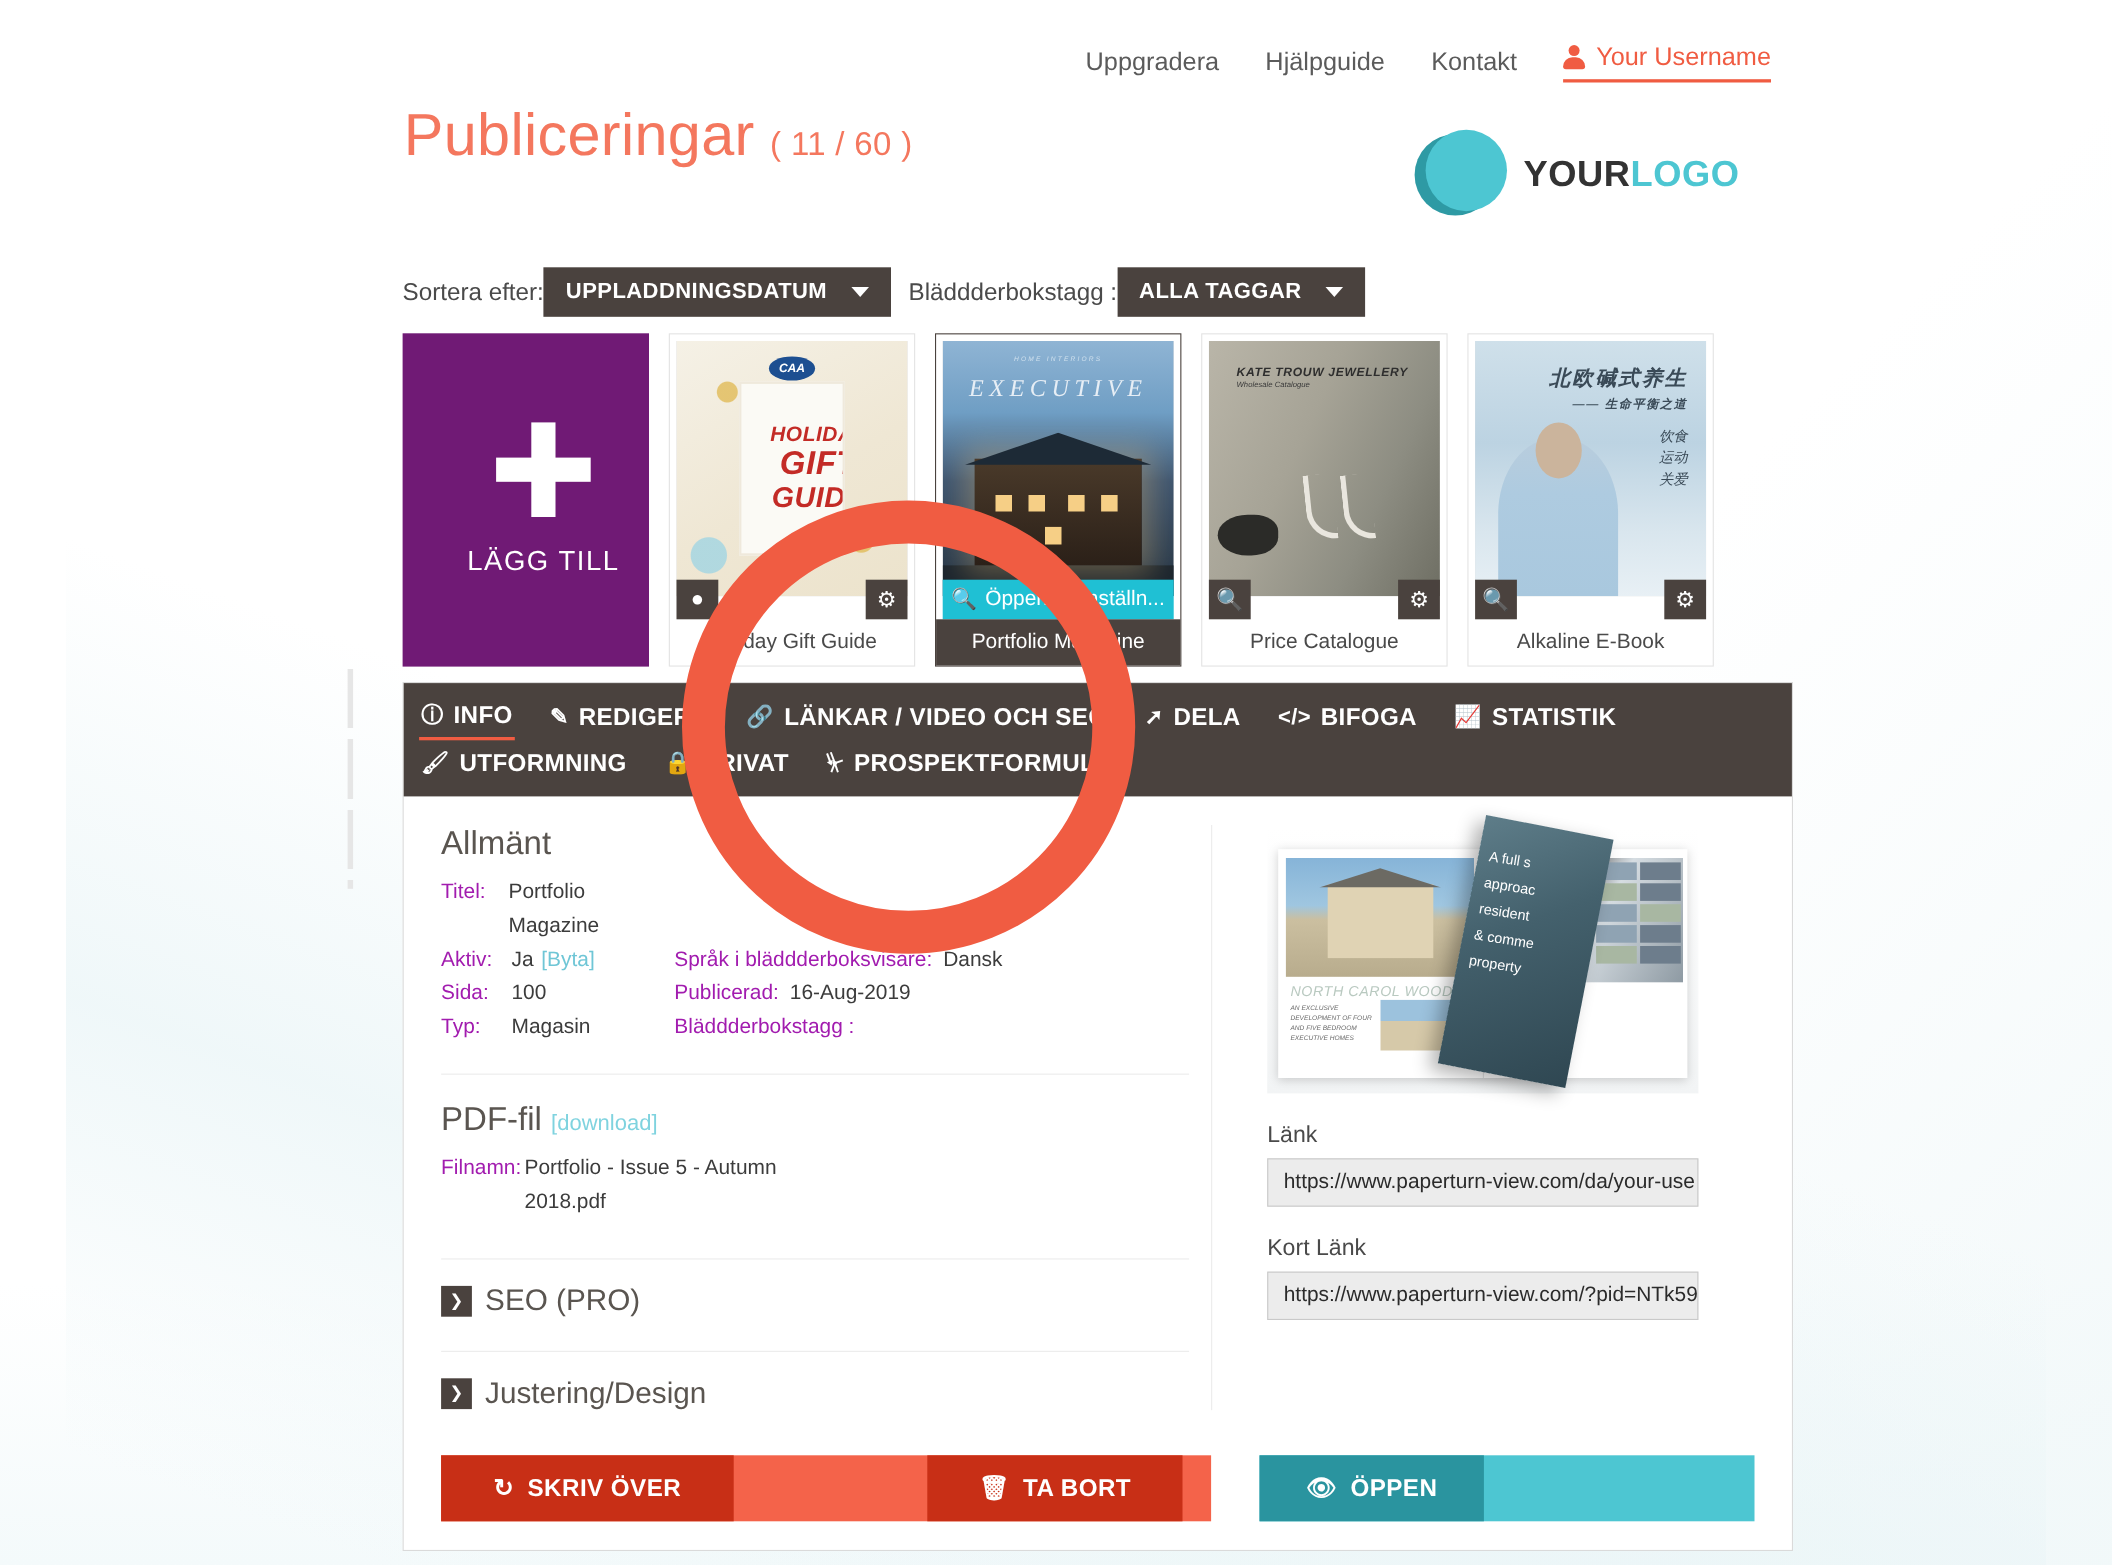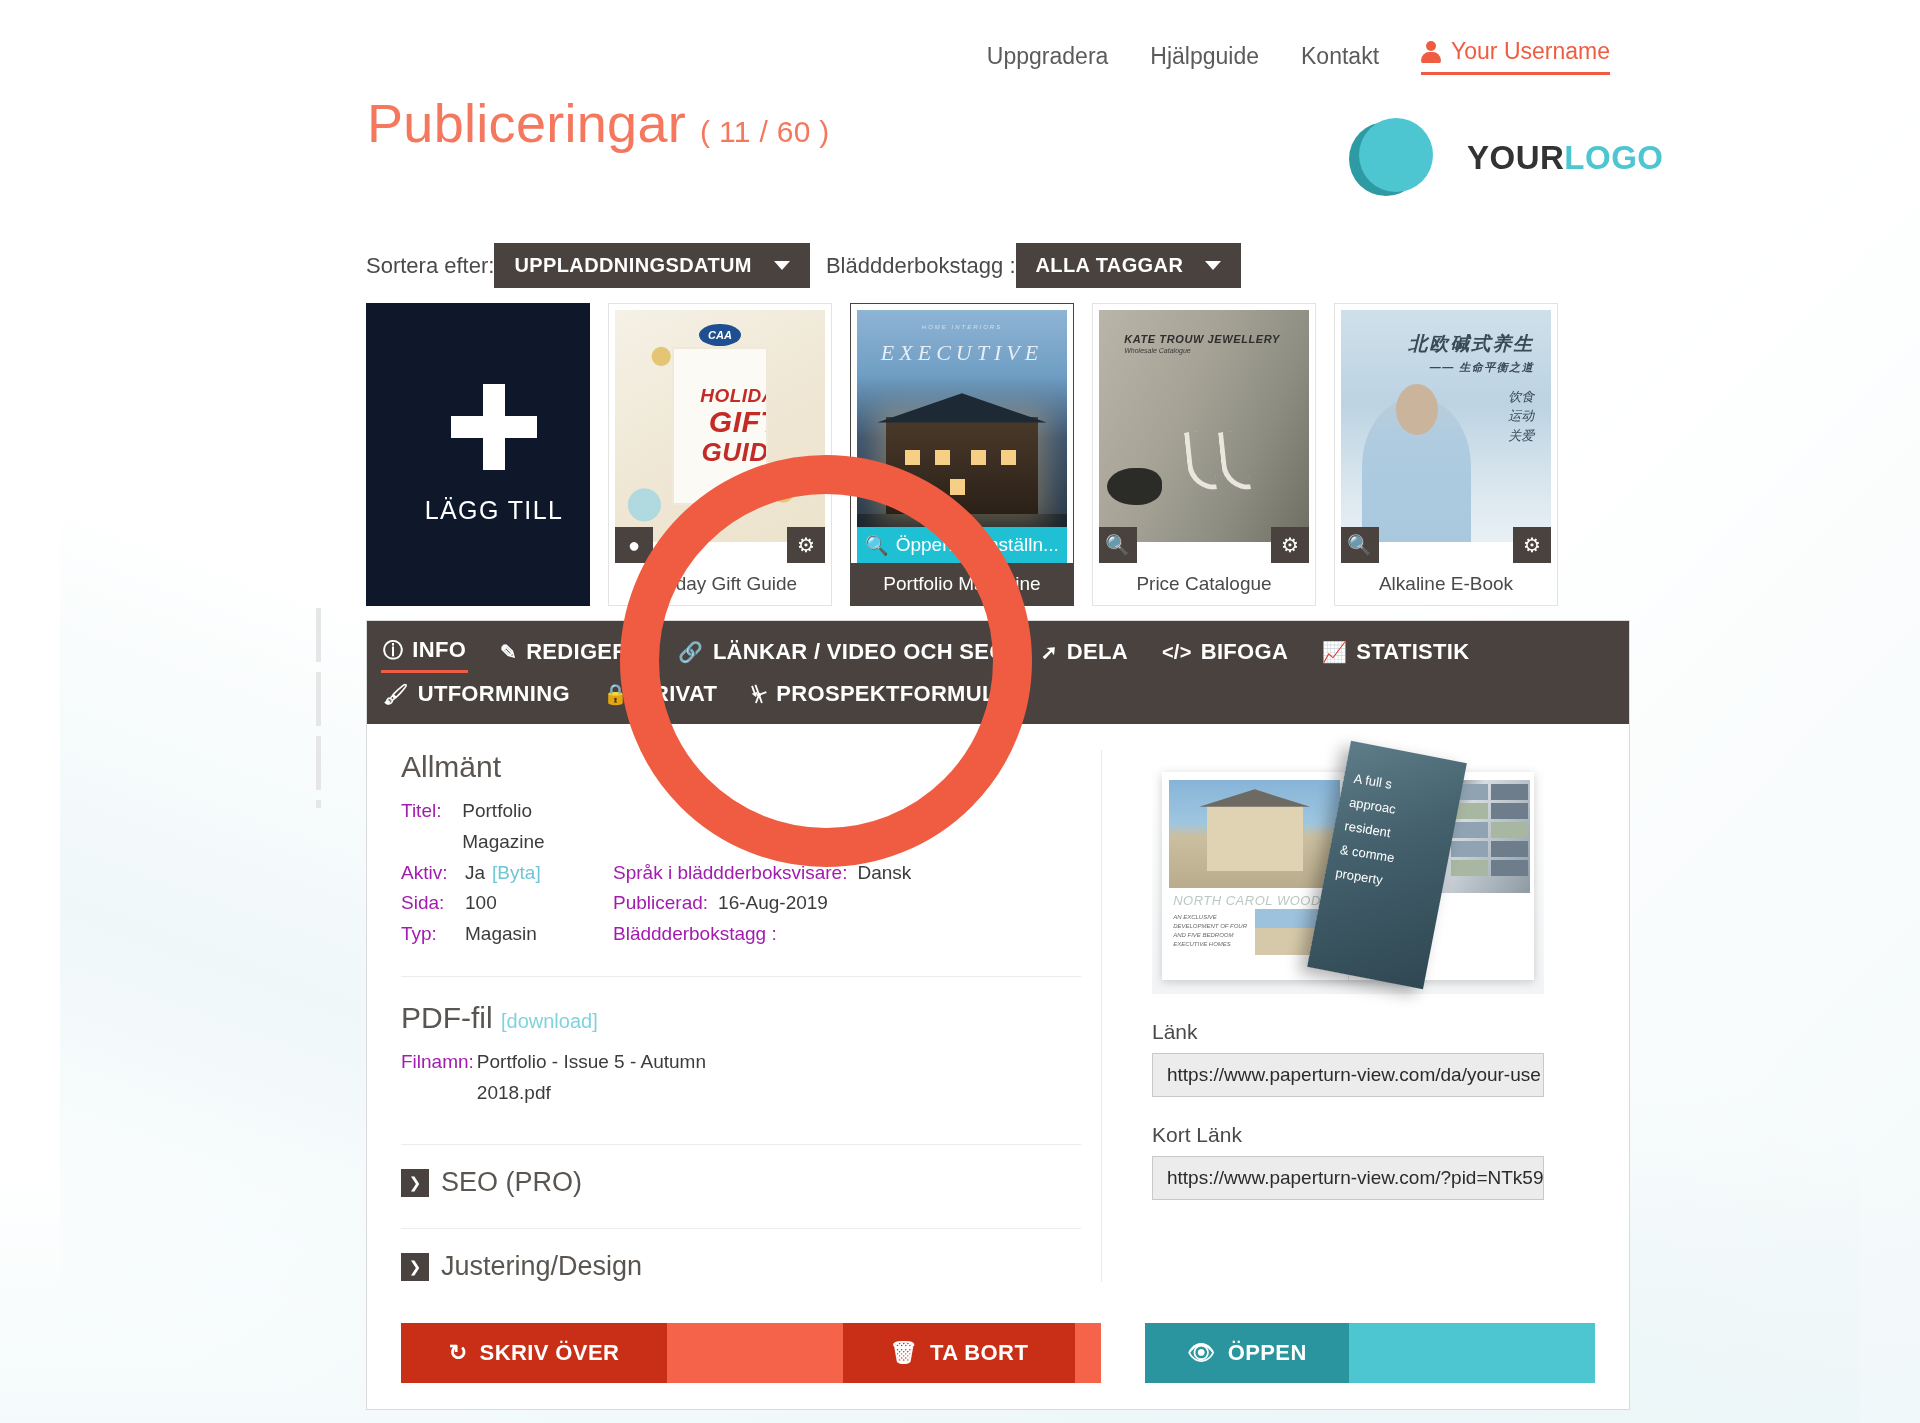--- a/index.html
+++ b/index.html
@@ -54,22 +54,22 @@
   .page-title {
     position: absolute; left: 367px; top: 92px;
     font-size: 54px; color: #f4775e; font-weight: 300;
     letter-spacing: .3px; white-space: nowrap;
     display: flex; align-items: baseline; gap: 14px;
   }
   .page-title .count { font-size: 30px; color: #f4775e; font-weight: 300; }
 
   
   .logo-wrap {
-    position: absolute; left: 1349px; top: 118px;
-    display: flex; align-items: center; gap: 32px;
+    position: absolute; left: 1286px; top: 118px;
+    display: flex; align-items: center; gap: 13px;
   }
   .logo-circles { position: relative; width: 86px; height: 80px; }
   .logo-circles .c1 {
     position: absolute; left: 0; top: 4px; width: 74px; height: 74px;
     border-radius: 50%; background: #2e9aa4;
   }
   .logo-circles .c2 {
     position: absolute; left: 10px; top: 0; width: 74px; height: 74px;
     border-radius: 50%; background: #4dc6d2;
   }
@@ -98,21 +98,21 @@
   
   .thumbs {
     position: absolute; left: 366px; top: 303px;
     display: flex; gap: 18px;
   }
   .thumb-card {
     width: 224px; height: 303px; position: relative;
     background: #fff; border: 1px solid #e3e3e3;
   }
   .thumb-card.add {
-    background: #0f172a; border: none;
+    background: #701a75; border: none;
     display: flex; flex-direction: column;
     align-items: center; justify-content: center; gap: 26px; padding-left: 32px;
   }
   .plus {
     width: 86px; height: 86px; position: relative;
   }
   .plus::before, .plus::after {
     content: ""; position: absolute; background: #fff;
   }
   .plus::before { left: 32px; top: 0; width: 22px; height: 86px; }

